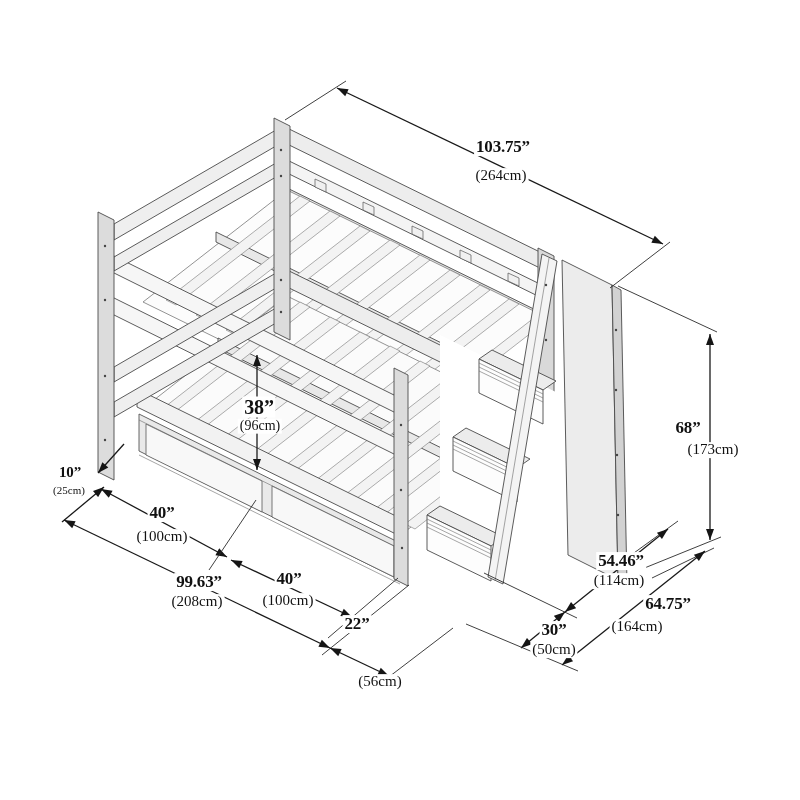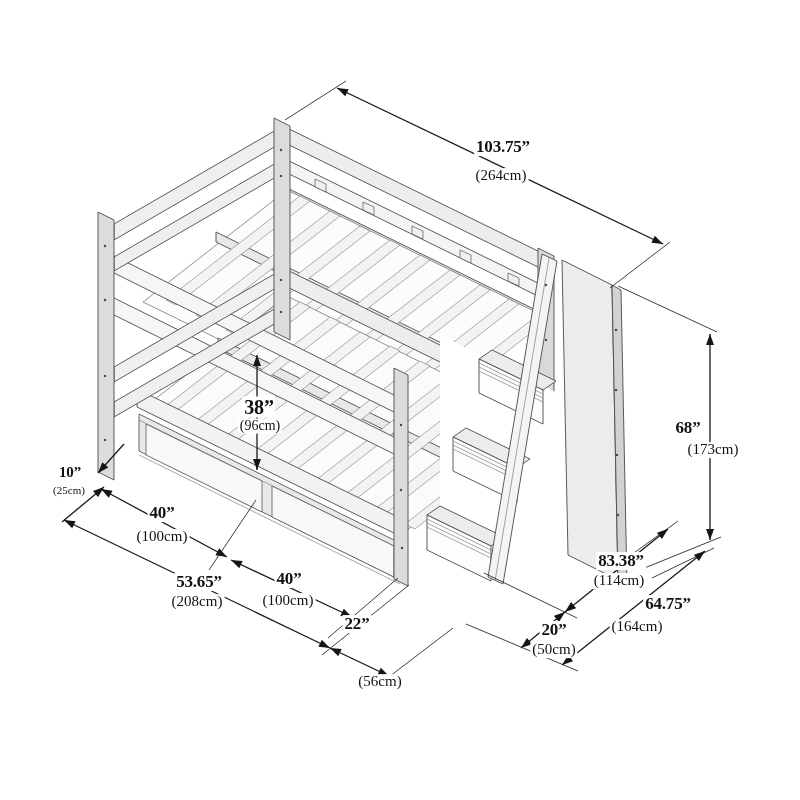--- a/index.html
+++ b/index.html
@@ -171,30 +171,30 @@
 
 <div class="lbl din md" style="left:259px;top:407px">38”</div>
 <div class="lbl dcm md" style="left:260px;top:426px">(96cm)</div>
 
 <div class="lbl din sm" style="left:70px;top:473px">10”</div>
 <div class="lbl dcm sm" style="left:69px;top:491px">(25cm)</div>
 
 <div class="lbl din" style="left:162px;top:513px">40”</div>
 <div class="lbl dcm" style="left:162px;top:537px">(100cm)</div>
 
-<div class="lbl din" style="left:199px;top:582px">53.65”</div>
+<div class="lbl din" style="left:199px;top:582px">99.63”</div>
 <div class="lbl dcm" style="left:197px;top:602px">(208cm)</div>
 
 <div class="lbl din" style="left:289px;top:579px">40”</div>
 <div class="lbl dcm" style="left:288px;top:601px">(100cm)</div>
 
 <div class="lbl din" style="left:357px;top:624px">22”</div>
 <div class="lbl dcm" style="left:380px;top:682px">(56cm)</div>
 
-<div class="lbl din" style="left:554px;top:630px">20”</div>
+<div class="lbl din" style="left:554px;top:630px">30”</div>
 <div class="lbl dcm" style="left:554px;top:650px">(50cm)</div>
 
-<div class="lbl din" style="left:621px;top:561px">83.38”</div>
+<div class="lbl din" style="left:621px;top:561px">54.46”</div>
 <div class="lbl dcm" style="left:619px;top:581px">(114cm)</div>
 
 <div class="lbl din" style="left:668px;top:604px">64.75”</div>
 <div class="lbl dcm" style="left:637px;top:627px">(164cm)</div>
 </div>
 
 </body></html>

